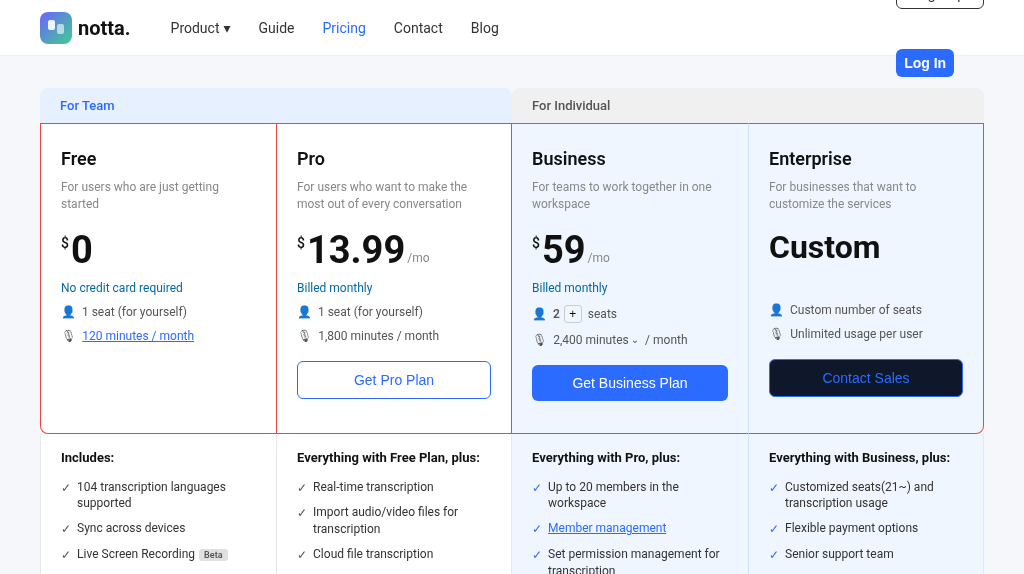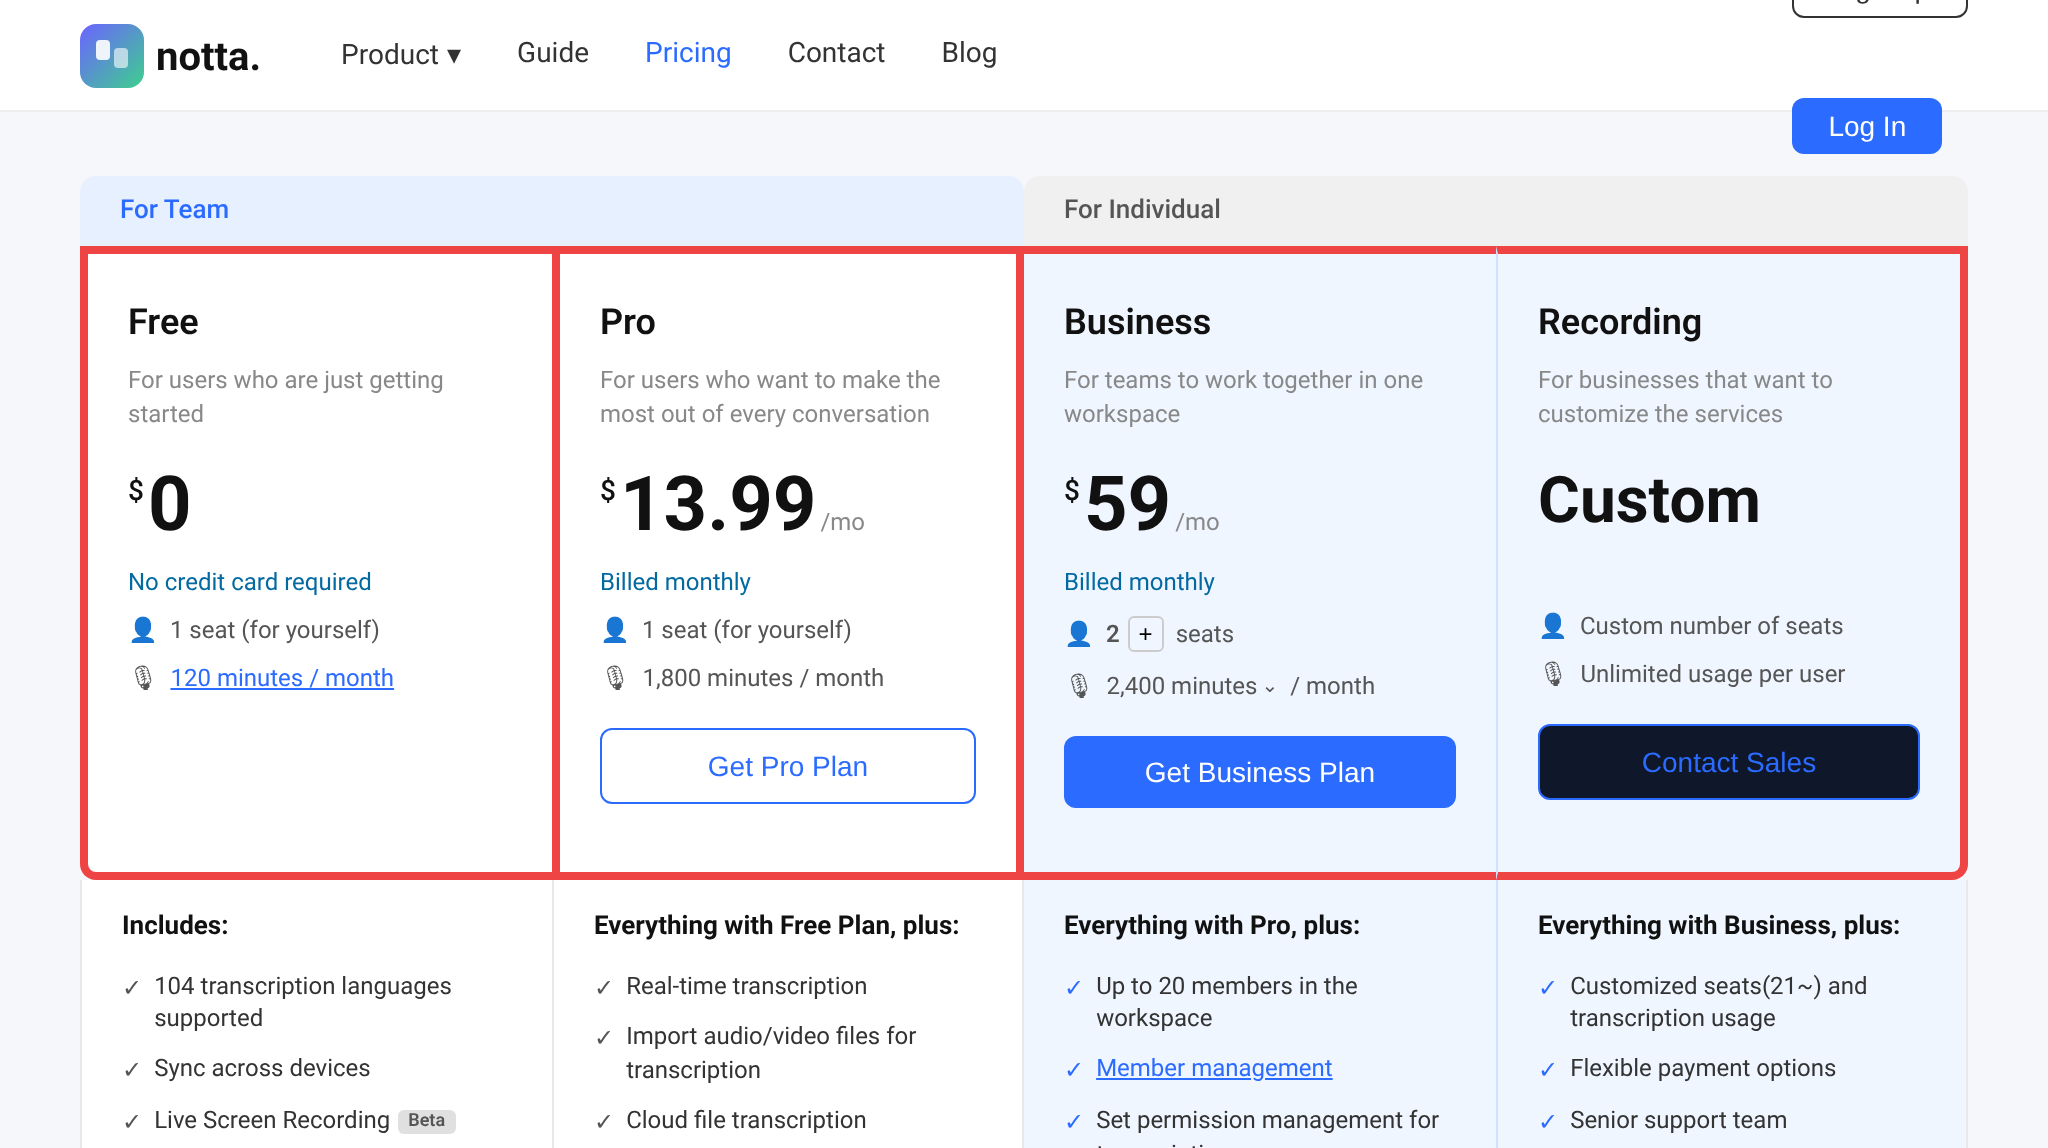--- a/index.html
+++ b/index.html
@@ -19,34 +19,34 @@
       display: flex; align-items: center; gap: 6px; margin-right: 40px;
     }
     .logo-icon {
       width: 32px; height: 32px;
       background: linear-gradient(135deg, #6c63ff 0%, #3ecf8e 100%);
       border-radius: 8px;
       display: flex; align-items: center; justify-content: center;
       color: white; font-weight: bold; font-size: 14px;
     }
     .logo-text { font-size: 20px; font-weight: 700; color: #111; }
-    .nav-links { display: flex; gap: 28px; align-items: flex-start; flex: 1; }
+    .nav-links { display: flex; gap: 28px; align-items: flex-end; flex: 1; }
     .nav-link {
       color: #333; text-decoration: none; font-size: 14px; cursor: pointer;
       display: flex; align-items: center; gap: 4px;
     }
     .nav-link.active { color: #2b6bff; }
     .nav-actions { display: flex; gap: 12px; align-items: flex-start; flex-direction: column; }
     .btn-signup {
       border: 1.5px solid #333; background: transparent; color: #333;
       padding: 6px 18px; border-radius: 6px; cursor: pointer; font-size: 14px; font-weight: 500;
     }
     .btn-login {
       background: #2b6bff; color: #fff; border: none;
-      padding: 6px 18px; border-radius: 6px; cursor: pointer; font-size: 14px; font-weight: 400; margin-top: 28px;
+      padding: 6px 8px; border-radius: 6px; cursor: pointer; font-size: 14px; font-weight: 700; margin-top: 28px;
     }
 
     
     .main { padding: 32px 40px; }
 
     
     .pricing-grid {
       display: grid;
       grid-template-columns: 1fr 1fr 1fr 1fr;
       gap: 0;
@@ -69,21 +69,21 @@
     .section-header.team {
       background: #e6f0ff;
       color: #2b6bff;
       grid-column: span 2;
     }
 
     
     .plan-card {
       background: #fff;
       padding: 24px 20px;
-      border: 4px solid #ef4444;
+      border: 1px solid #ef4444;
       display: flex;
       flex-direction: column;
       gap: 10px;
     }
     .plan-card.free { border-radius: 0 0 0 8px; border-right: none; }
     .plan-card.pro { border-radius: 0; }
     .plan-card.business { background: #f0f6ff; border-radius: 0; border-left: none; border-right: none; }
     .plan-card.enterprise { background: #f0f6ff; border-radius: 0 0 8px 0; border-left: 1px solid #d0e0ff; }
 
     .plan-name { font-size: 18px; font-weight: 600; color: #111; }
@@ -263,21 +263,21 @@
         <div class="minutes-dropdown">
           <span>2,400 minutes</span>
           <span class="chevron">⌄</span>
         </div>
         <span>/ month</span>
       </div>
       <button class="btn-plan btn-get-business">Get Business Plan</button>
     </div>
 
     <div class="plan-card enterprise">
-      <div class="plan-name">Recording</div>
+      <div class="plan-name">Enterprise</div>
       <div class="plan-desc">For businesses that want to customize the services</div>
       <div class="price-row">
         <span class="price-amount custom">Custom</span>
       </div>
       <div style="height: 18px;"></div>
       <div class="seats-row">
         <span>👤</span>
         <span>Custom number of seats</span>
       </div>
       <div class="minutes-row">

